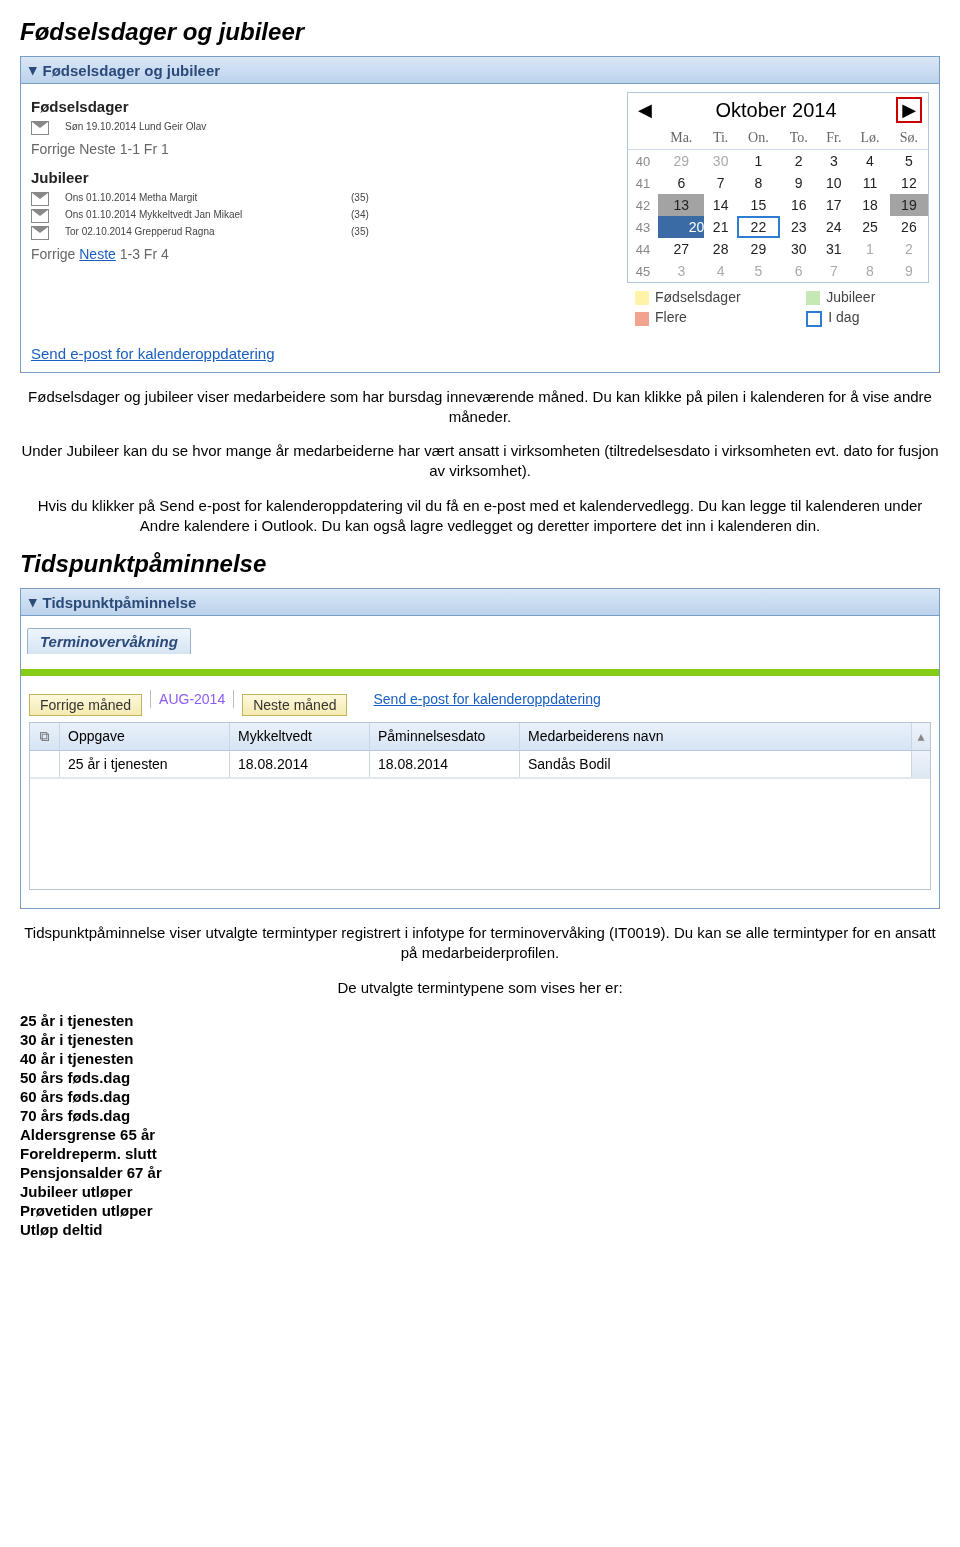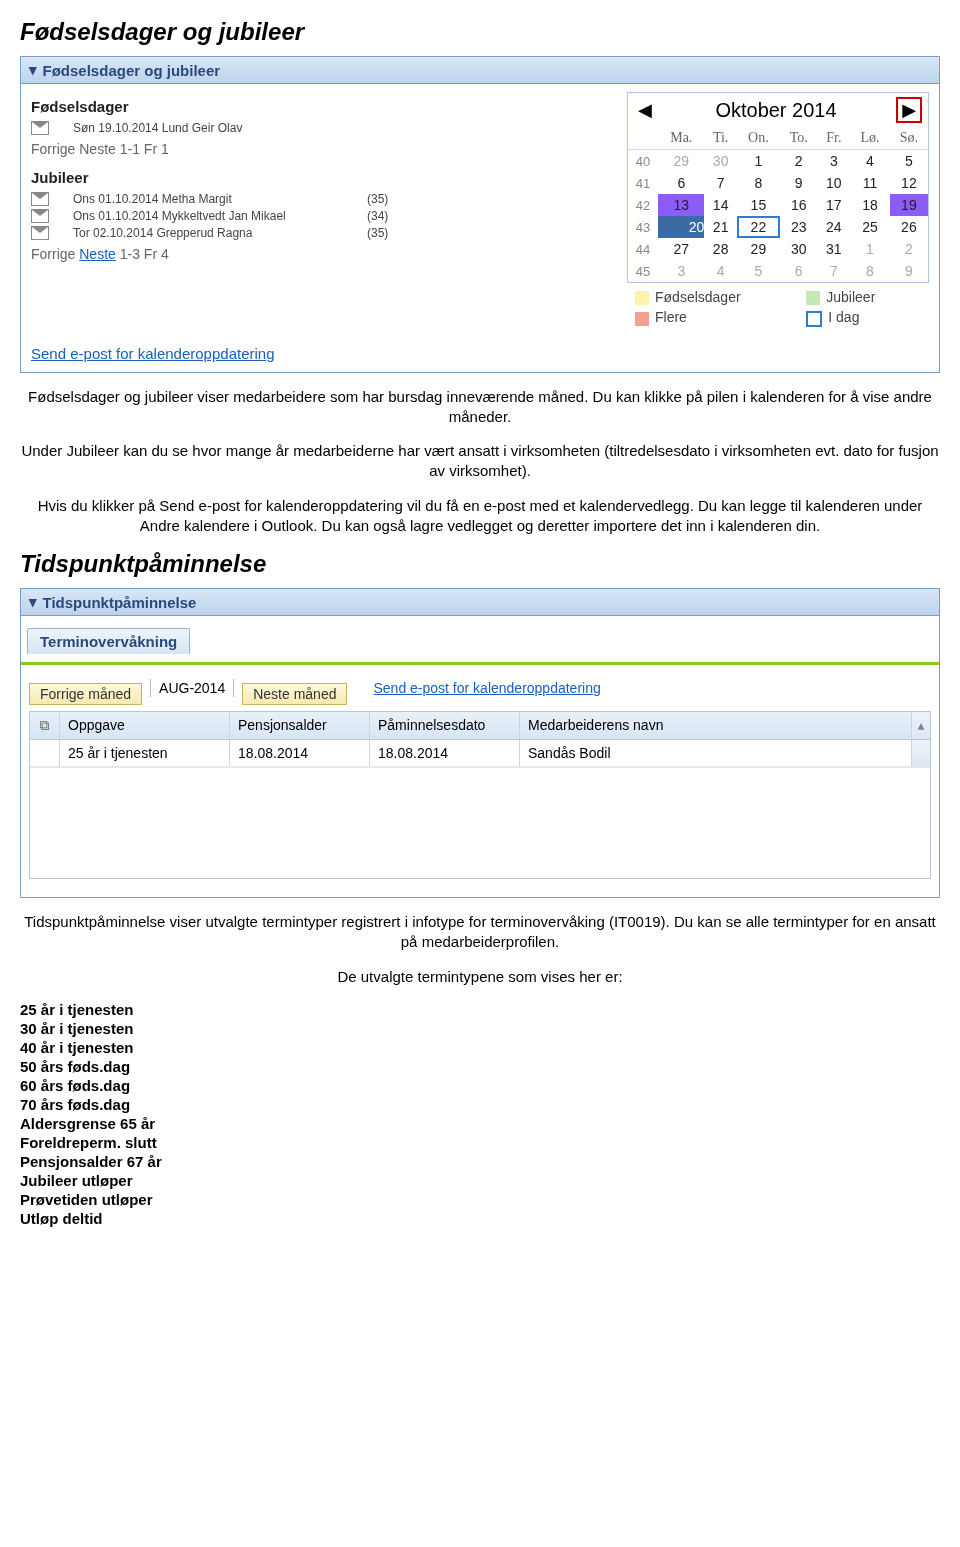--- a/index.html
+++ b/index.html
@@ -41,23 +41,23 @@
   .col-left {
     flex: 1;
   }
   .subhead {
     font-weight: bold;
     color: #222;
     margin: 6px 0;
   }
   .entry {
     display: flex;
-    gap: 24px;
+    gap: 16px;
     color: #444;
-    font-size: 12px;
+    font-size: 10px;
     margin: 3px 0;
   }
   .mail-icon {
     width: 16px; height: 12px;
     border: 1px solid #888;
     position: relative;
     display: inline-block;
   }
   .mail-icon::before {
     content:"";
@@ -119,21 +119,21 @@
     color: #222;
   }
   .cal-table td.dim { color:#aaa; }
   .cal-table td.wk { color:#888; font-size:13px; }
   .cal-table td.sel {
     background:#3b6ba5;
     color:#fff;
     text-align:right;
   }
   .cal-table td.hl {
-    background:#8b5cf6;
+    background:#a3a3a3;
   }
   .cal-table td.today {
     outline: 2px solid #2d7dd2;
     outline-offset:-2px;
   }
   .legend {
     display:grid;
     grid-template-columns: auto auto;
     gap: 4px 20px;
     padding: 6px 8px;
@@ -157,24 +157,25 @@
 
   .body-text {
     font-size: 15px;
     line-height: 1.35;
     margin: 14px 0;
     text-align: center;
   }
 
   
   .tab-bar {
-    border-bottom: 3px solid #84cc16;
-    padding: 6px 6px 8px 6px;
+    border-bottom: 7px solid #84cc16;
+    padding: 6px 6px 15px 6px;
     display:flex;
     gap:4px;
+    font-style:italic;
   }
   .tab {
     background: linear-gradient(#eef5fc,#d6e4f3);
     border:1px solid #9ab4d0;
     border-bottom:none;
     padding:4px 12px;
     color:#2b4a7a;
     font-weight:bold;
     border-radius: 2px 2px 0 0;
   }
@@ -187,21 +188,21 @@
   }
   .btn {
     background: linear-gradient(#fef9dd,#f5eab0);
     border:1px solid #c0b55a;
     padding:2px 10px;
     color:#333;
     cursor:pointer;
     margin-top:12px;
   }
   .month-label {
-    color:#000000;
+    color:#8b5cf6;
   }
   .grid {
     border:1px solid #b8c6d8;
     margin: 0 8px 8px 8px;
   }
   .grid-head, .grid-row {
     display:grid;
     grid-template-columns: 30px 170px 140px 150px 1fr 18px;
     font-size:14px;
   }
@@ -419,21 +420,21 @@
       <span class="month-label">AUG-2014</span>
       <span style="border-left:1px solid #bbb;height:18px;"></span>
       <span class="btn">Neste måned</span>
       <span style="flex:0 0 10px;"></span>
       <span class="link">Send e-post for kalenderoppdatering</span>
     </div>
     <div class="grid">
       <div class="grid-head">
         <div class="icon-copy">⧉</div>
         <div>Oppgave</div>
-        <div>Pensjonsalder</div>
+        <div>Mykkeltvedt</div>
         <div>Påminnelsesdato</div>
         <div>Medarbeiderens navn</div>
         <div class="scroll-col">▴</div>
       </div>
       <div id="grid-rows">
           <div class="grid-row">
             <div></div>
             <div>25 år i tjenesten</div>
             <div>18.08.2014</div>
             <div>18.08.2014</div>

